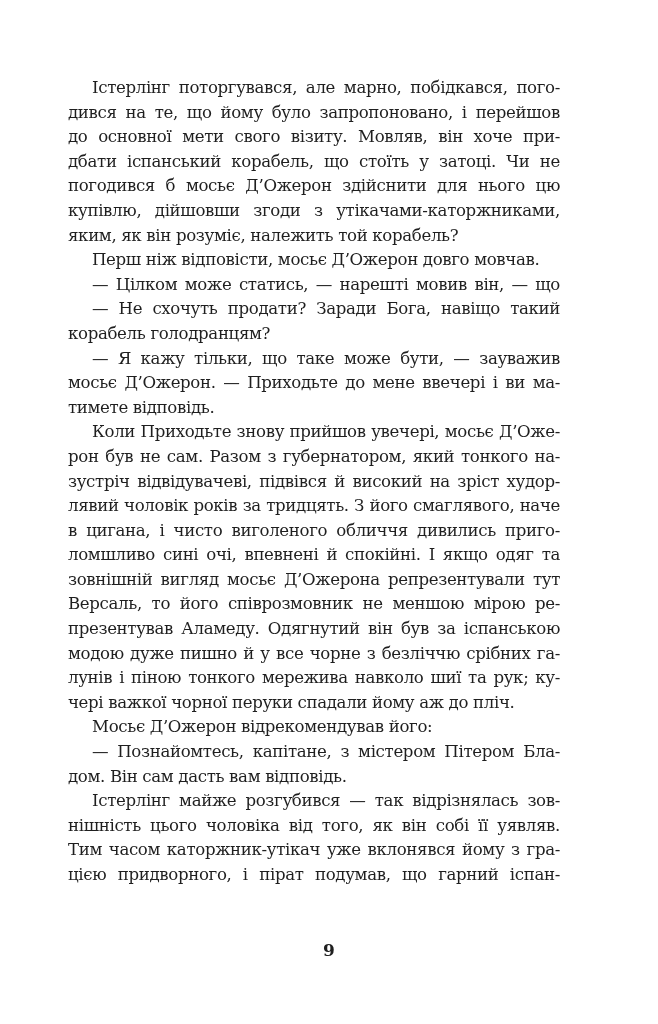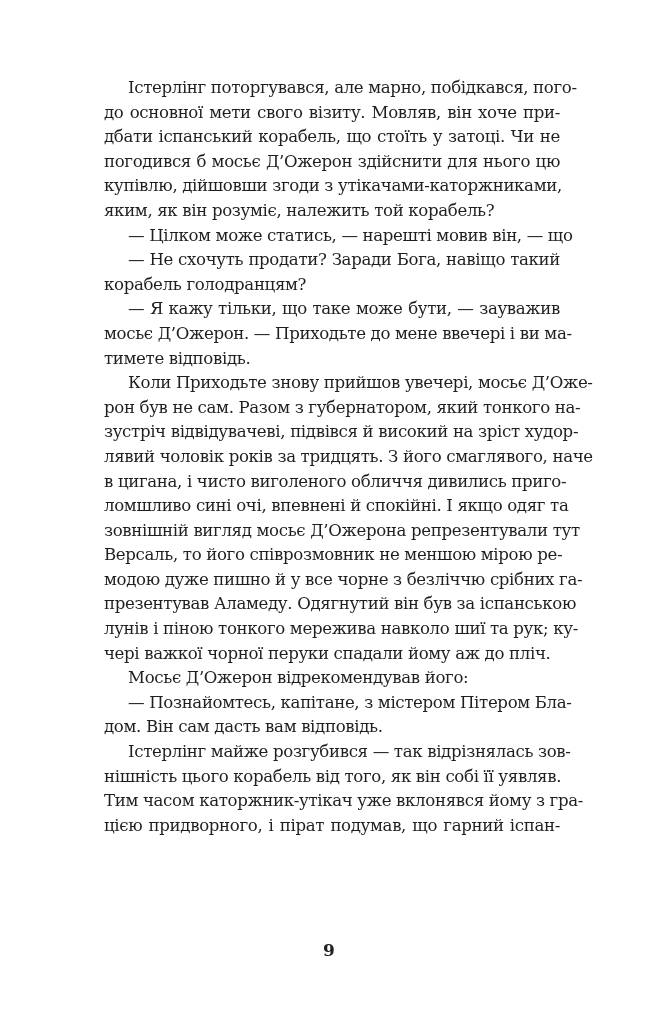--- a/index.html
+++ b/index.html
@@ -4,41 +4,45 @@
 <style>
   html, body { margin: 0; padding: 0; background: #ffffff; }
   body { width: 658px; height: 1024px; position: relative; overflow: hidden; }
   .page { position: absolute; left: 0; top: 0; width: 658px; height: 1024px; background: #ffffff; }
   .text-block {
     position: absolute; left: 68px; top: 76px; width: 492px;
     font-family: "DejaVu Serif", "Liberation Serif", serif;
     font-size: 16.6px; line-height: 24.6px; color: #1f1f1f;
     letter-spacing: -0.35px;
   }
-  .line { display: block; white-space: nowrap; text-align: justify; text-align-last: justify; height: 24.6px; overflow: visible; margin-left: 36px; }
+  .line { display: block; white-space: nowrap; text-align: justify; text-align-last: justify; height: 24.6px; overflow: visible; }
   .line.last { text-align-last: left; }
   .line.indent { padding-left: 24px; }
   .page-number {
     position: absolute; left: 0; width: 658px; top: 940px; text-align: center;
     font-family: "DejaVu Serif", "Liberation Serif", serif; font-weight: bold;
     font-size: 17px; color: #1f1f1f;
   }
 </style>
 </head>
 <body>
 
 <div class="page">
   <div class="text-block" id="text-block">
       <div>
         <span class="line indent">Істерлінг поторгувався, але марно, побідкався, пого-</span>
+        <span class="line">дився на те, що йому було запропоновано, і перейшов</span>
         <span class="line">до основної мети свого візиту. Мовляв, він хоче при-</span>
         <span class="line">дбати іспанський корабель, що стоїть у затоці. Чи не</span>
         <span class="line">погодився б мосьє Д’Ожерон здійснити для нього цю</span>
         <span class="line">купівлю, дійшовши згоди з утікачами-каторжниками,</span>
         <span class="line last">яким, як він розуміє, належить той корабель?</span>
+      </div>
+      <div>
+        <span class="line indent last">Перш ніж відповісти, мосьє Д’Ожерон довго мовчав.</span>
       </div>
       <div>
         <span class="line indent">— Цілком може статись, — нарешті мовив він, — що</span>
       </div>
       <div>
         <span class="line indent">— Не схочуть продати? Заради Бога, навіщо такий</span>
         <span class="line last">корабель голодранцям?</span>
       </div>
       <div>
         <span class="line indent">— Я кажу тільки, що таке може бути, — зауважив</span>
@@ -47,33 +51,33 @@
       </div>
       <div>
         <span class="line indent">Коли Приходьте знову прийшов увечері, мосьє Д’Оже-</span>
         <span class="line">рон був не сам. Разом з губернатором, який тонкого на-</span>
         <span class="line">зустріч відвідувачеві, підвівся й високий на зріст худор-</span>
         <span class="line">лявий чоловік років за тридцять. З його смаглявого, наче</span>
         <span class="line">в цигана, і чисто виголеного обличчя дивились приго-</span>
         <span class="line">ломшливо сині очі, впевнені й спокійні. І якщо одяг та</span>
         <span class="line">зовнішній вигляд мосьє Д’Ожерона репрезентували тут</span>
         <span class="line">Версаль, то його співрозмовник не меншою мірою ре-</span>
+        <span class="line">презентував Аламеду. Одягнутий він був за іспанською</span>
         <span class="line">модою дуже пишно й у все чорне з безліччю срібних га-</span>
-        <span class="line">презентував Аламеду. Одягнутий він був за іспанською</span>
         <span class="line">лунів і піною тонкого мережива навколо шиї та рук; ку-</span>
         <span class="line last">чері важкої чорної перуки спадали йому аж до пліч.</span>
       </div>
       <div>
         <span class="line indent last">Мосьє Д’Ожерон відрекомендував його:</span>
       </div>
       <div>
         <span class="line indent">— Познайомтесь, капітане, з містером Пітером Бла-</span>
         <span class="line last">дом. Він сам дасть вам відповідь.</span>
       </div>
       <div>
         <span class="line indent">Істерлінг майже розгубився — так відрізнялась зов-</span>
-        <span class="line">нішність цього корабель від того, як він собі її уявляв.</span>
+        <span class="line">нішність цього чоловіка від того, як він собі її уявляв.</span>
         <span class="line">Тим часом каторжник-утікач уже вклонявся йому з гра-</span>
         <span class="line">цією придворного, і пірат подумав, що гарний іспан-</span>
       </div>
     </div>
   <div class="page-number">9</div>
 </div>
 
 </body></html>

